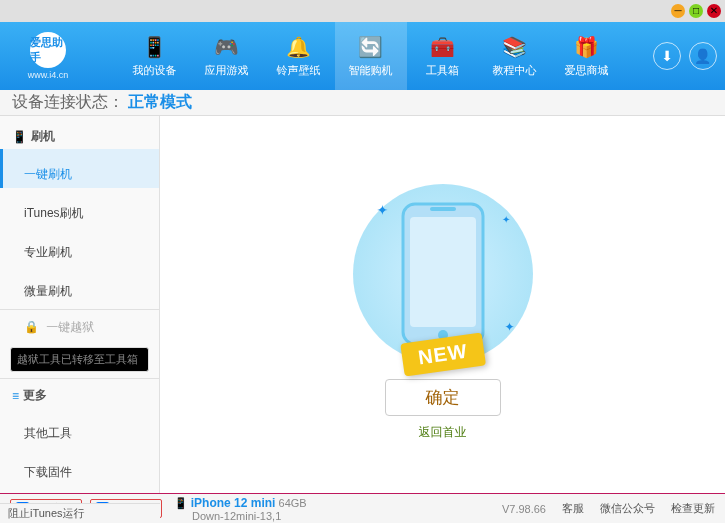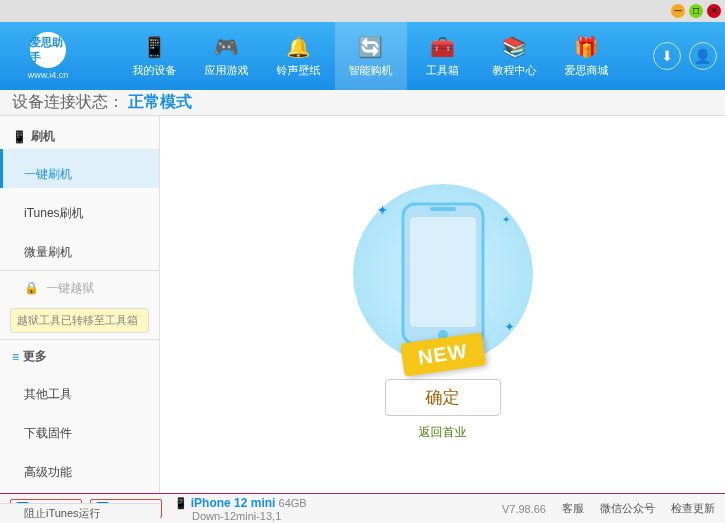--- a/index.html
+++ b/index.html
@@ -152,21 +152,21 @@
       border-left: 3px solid #1a8fe8;
       padding-left: 21px;
     }
     .sidebar-divider {
       border: none;
       border-top: 1px solid #e0e0e0;
       margin: 4px 0;
     }
     .sidebar-info-box {
       margin: 6px 10px;
-      background: #fef9c3;
+      background: #000000;
       border: 1px solid #ddd;
       border-radius: 3px;
       padding: 4px 6px;
       font-size: 11px;
       color: #888;
     }
     .sidebar-item-disabled {
       padding: 5px 12px 5px 24px;
       color: #aaa;
       font-size: 12px;
@@ -335,20 +335,21 @@
 <div class="main">
 
   <div class="sidebar">
 
     <div class="sidebar-section-header">
       <span class="icon">📱</span>
       <span>刷机</span>
     </div>
     <div class="sidebar-item active">一键刷机</div>
     <div class="sidebar-item">iTunes刷机</div>
+    <div class="sidebar-item">专业刷机</div>
     <div class="sidebar-item">微量刷机</div>
 
     <hr class="sidebar-divider">
 
     <div class="sidebar-item-disabled">
       <span class="icon">🔒</span>
       <span>一键越狱</span>
     </div>
     <div class="sidebar-info-box">越狱工具已转移至工具箱</div>
 
@@ -413,15 +414,15 @@
   </div>
 
   <div class="bottom-right">
     <span class="version">V7.98.66</span>
     <span class="bottom-link">客服</span>
     <span class="bottom-link">微信公众号</span>
     <span class="bottom-link">检查更新</span>
   </div>
 </div>
 
-<div style="position:fixed; bottom:0; left:0; background:#f5f5f5; border-top:1px solid #ddd; height:20px; width:160px; display:flex; align-items:center; padding-left:24px; font-size:11px; color:#555;">
+<div style="position:fixed; bottom:0; left:0; background:#f5f5f5; border-top:1px solid #ddd; height:20px; width:160px; display:flex; align-items:center; padding-left:8px; font-size:11px; color:#555;">
   <span>阻止iTunes运行</span>
 </div>
 
 </body></html>

